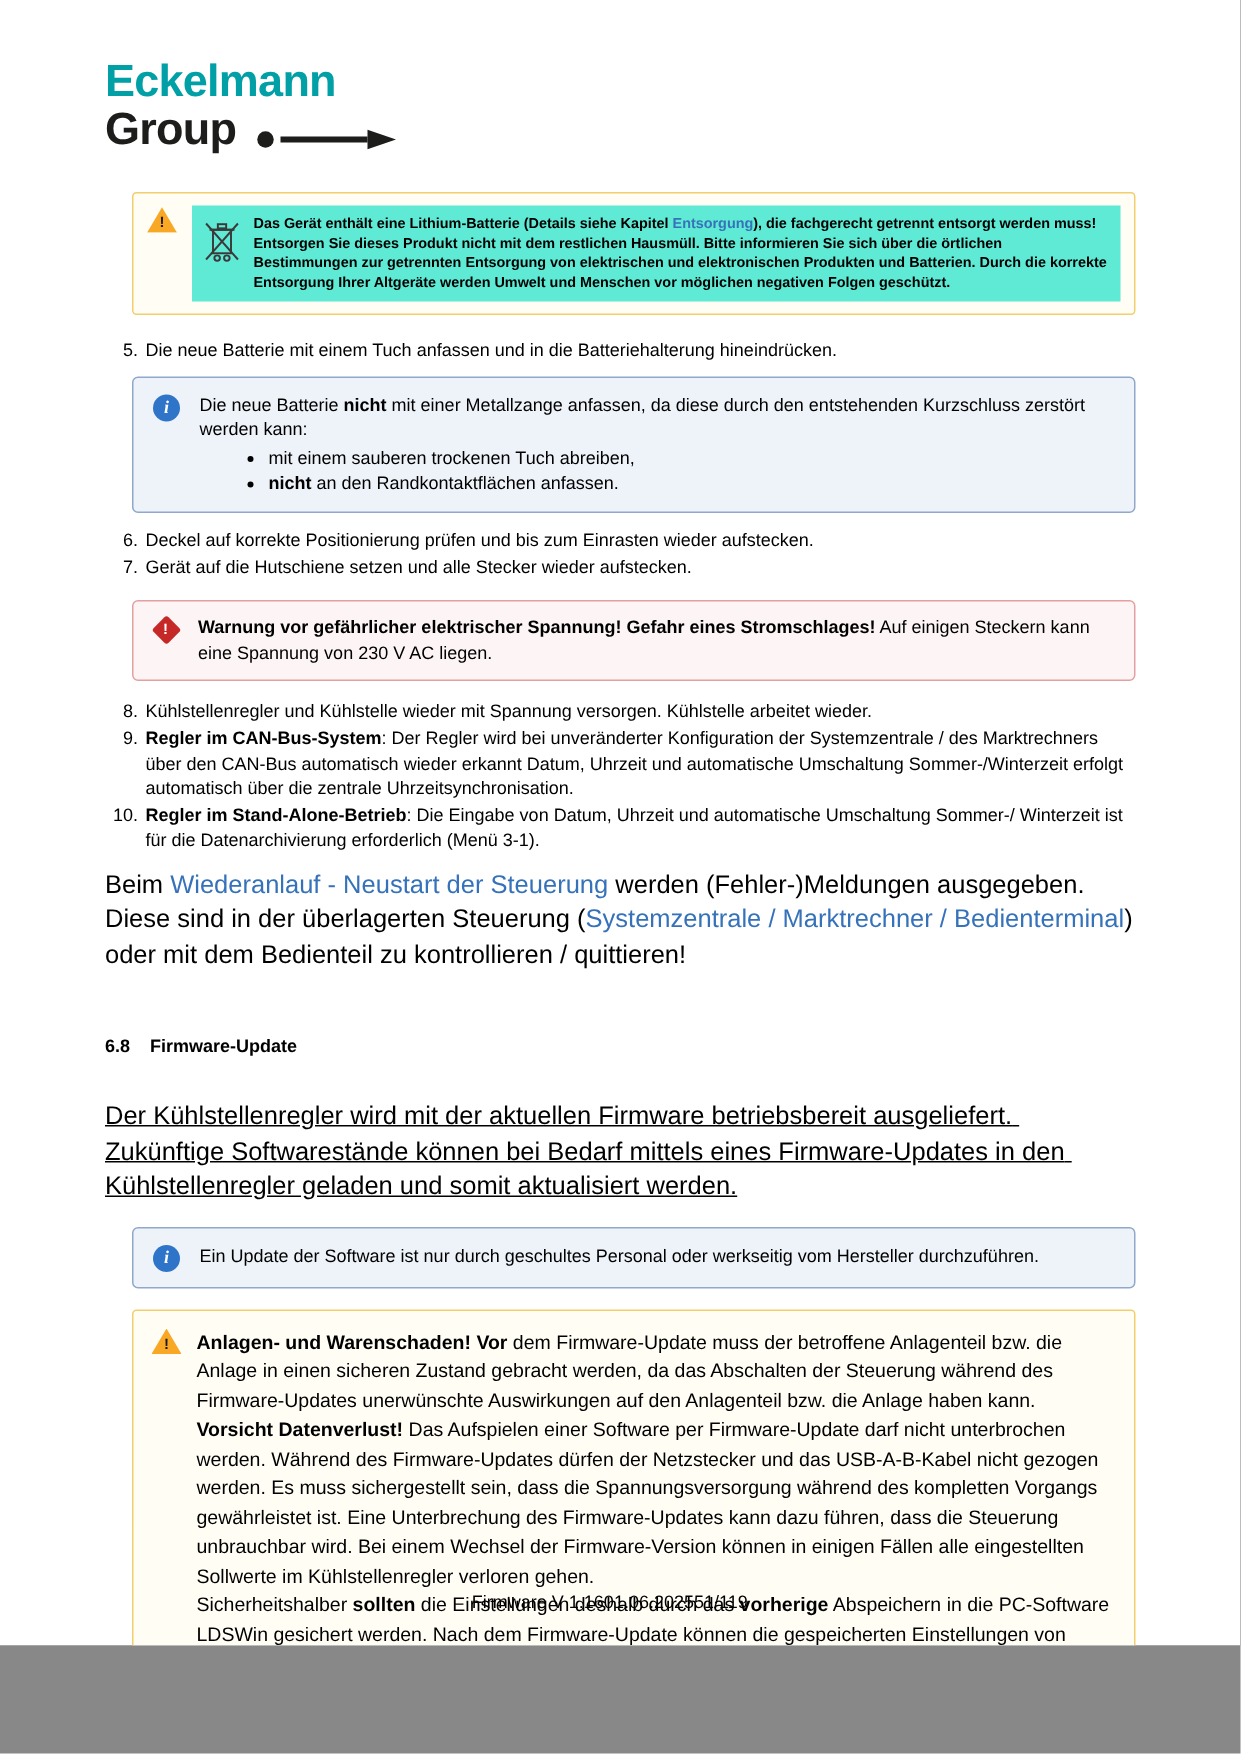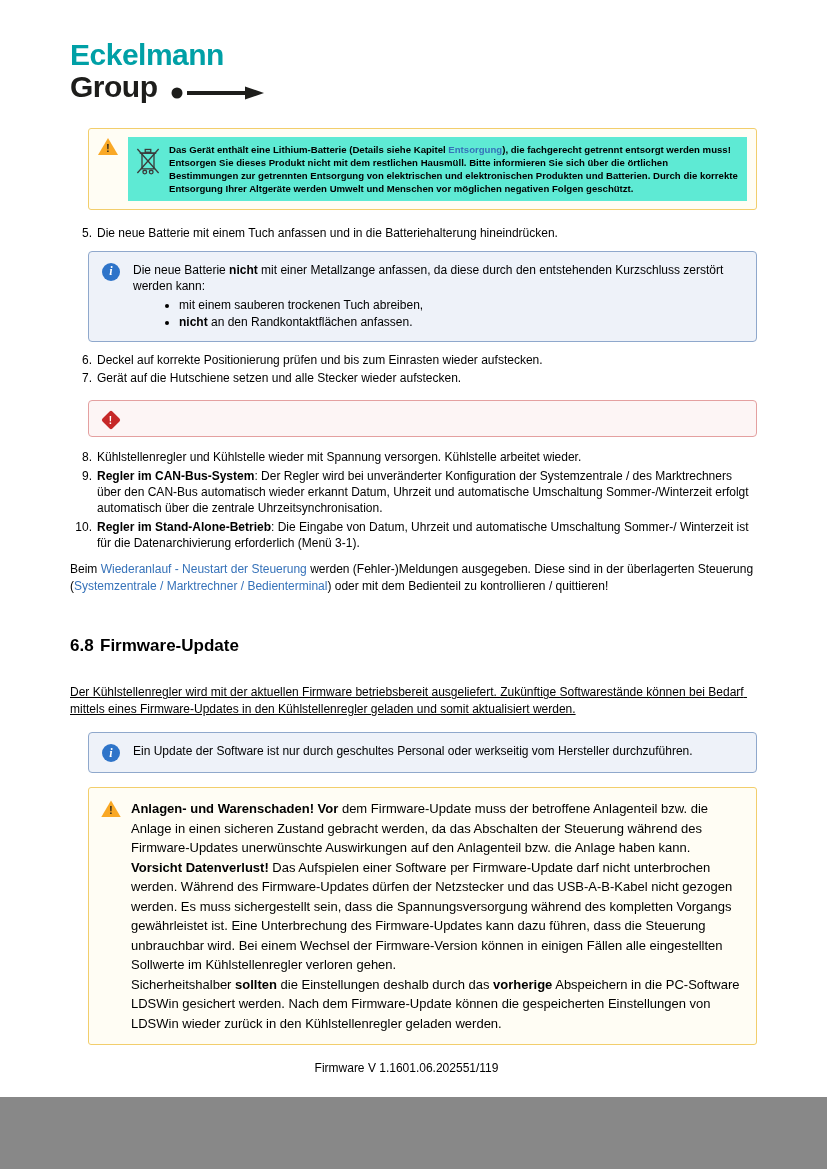--- a/index.html
+++ b/index.html
@@ -14,21 +14,21 @@
   
   .logo { margin-bottom:26px; }
   .logo-brand { color:#00A0A6; font-size:30px; font-weight:bold; letter-spacing:-0.5px; line-height:1.02; }
   .logo-group-row { display:flex; align-items:flex-end; gap:12px; }
   .logo-group { color:#1d1d1b; font-size:30px; font-weight:bold; line-height:1.05; letter-spacing:-0.5px; }
 
   
   .rich { white-space:pre-wrap; }
   .b { font-weight:bold; }
   .doc-link { color:#3672B9; text-decoration:none; }
-  p.body-par { font-size:12px; line-height:1.38; margin:10px 0 0 0; }
+  p.body-par { font-size:17px; line-height:1.38; margin:10px 0 0 0; }
 
   
   .notice { margin:10px 0 10px 18px; border-radius:3px; display:flex; gap:10px; padding:8px 9px; }
   .warn-box { border:1px solid #F2CE6C; background:#FFFDF4; margin-top:0; }
   .warn-box-big { border:1px solid #F2CE6C; background:#FFFDF4; padding:11px 12px; margin-top:14px; }
   .info-box { border:1px solid #8FA8CC; background:#EEF2F9; border-radius:4px; padding:10px 13px; gap:13px; }
   .danger-box { border:1px solid #E4A0A0; background:#FDF5F5; border-radius:4px; padding:9px 13px; gap:11px; margin-top:14px; margin-bottom:12px; }
 
   .gray-panel { background:#5eead4; flex:1; display:flex; gap:9px; padding:6px 8px; align-items:flex-start; }
   .small-bold { font-size:9.6px; font-weight:bold; line-height:1.36; flex:1; }
@@ -60,21 +60,21 @@
   
   .step { display:flex; font-size:12px; line-height:1.36; margin:0 0 2px 0; }
   .step-num { width:22px; text-align:right; flex:none; }
   .step-text { margin-left:5px; flex:1; }
 
   
   ul.bullets { margin:2px 0 0 46px; padding:0; list-style:disc; }
   ul.bullets li { font-size:12px; line-height:1.4; }
 
   
-  h2.section-heading { font-size:17px; font-weight:bold; margin:42px 0 0 0; display:flex; }
+  h2.section-heading { font-size:12px; font-weight:bold; margin:42px 0 0 0; display:flex; }
   .sec-num { width:30px; flex:none; }
 
   
   .footer {
     position:absolute; left:70px; right:84px; bottom:22px;
     display:flex; justify-content:center; font-size:12px;
   }
 </style>
 </head>
 <body>
@@ -141,20 +141,21 @@
     </div>
     <div class="step">
       <span class="step-num">7.</span>
       <div class="step-text rich"><span>Gerät auf die Hutschiene setzen und alle Stecker wieder aufstecken.</span></div>
     </div>
 
     <section class="notice danger-box">
       <span class="danger-icon">
           <b>!</b>
         </span>
+      <div class="notice-text rich"><span class="b">Warnung vor gefährlicher elektrischer Spannung! Gefahr eines Stromschlages!</span><span> Auf einigen Steckern kann eine Spannung von 230 V AC liegen.</span></div>
     </section>
 
     <div class="step">
       <span class="step-num">8.</span>
       <div class="step-text rich"><span>Kühlstellenregler und Kühlstelle wieder mit Spannung versorgen. Kühlstelle arbeitet wieder.</span></div>
     </div>
     <div class="step">
       <span class="step-num">9.</span>
       <div class="step-text rich"><span class="b">Regler im CAN-Bus-System</span><span>: Der Regler wird bei unveränderter Konfiguration der Systemzentrale / des Marktrechners über den CAN-Bus automatisch wieder erkannt Datum, Uhrzeit und automatische Umschaltung Sommer-/Winterzeit erfolgt automatisch über die zentrale Uhrzeitsynchronisation.</span></div>
     </div>

